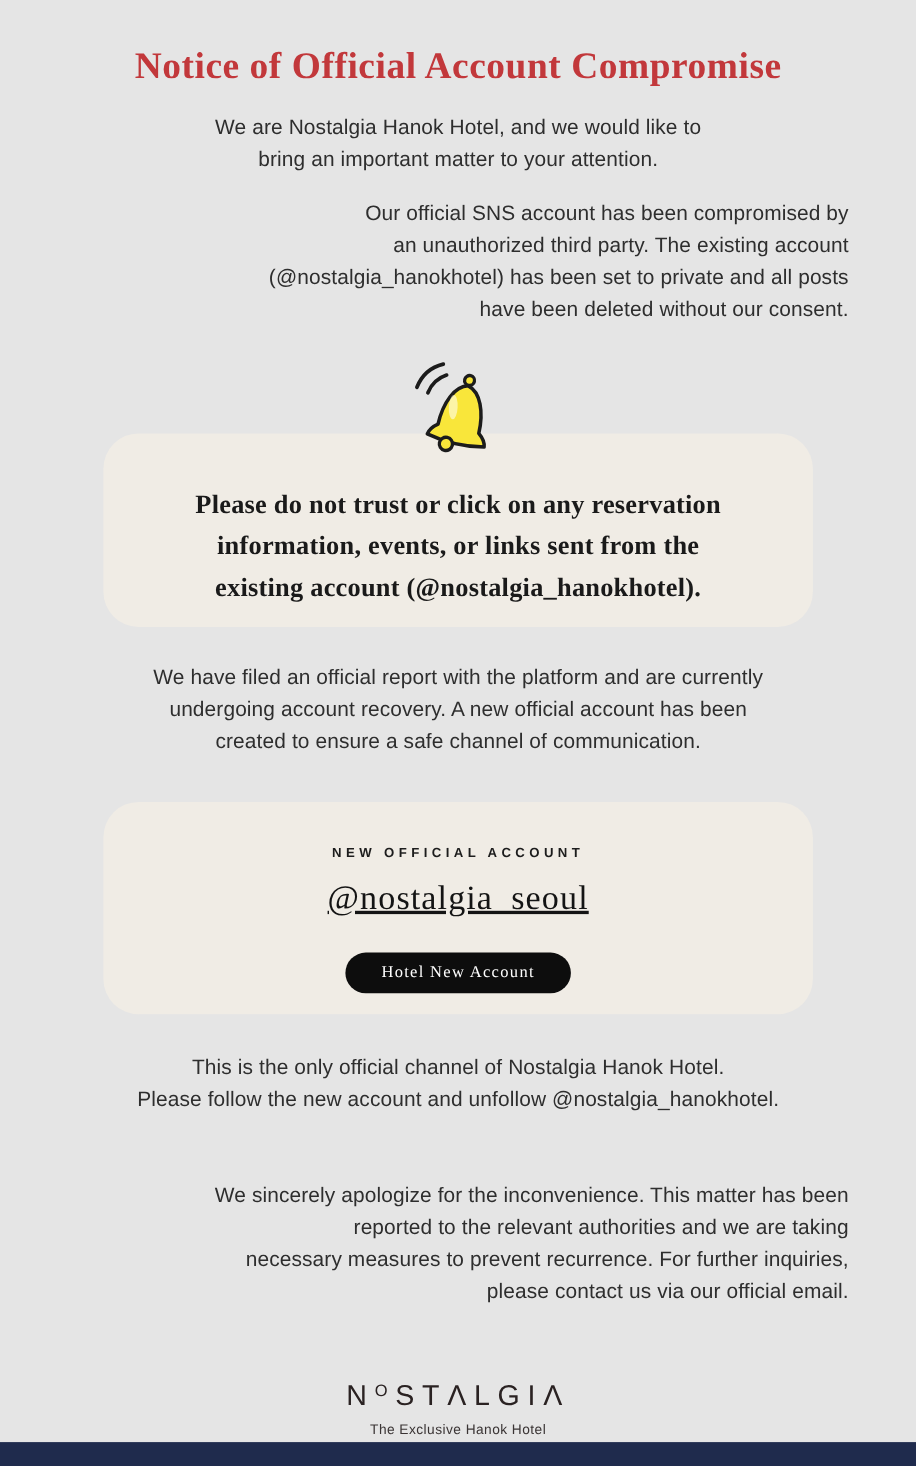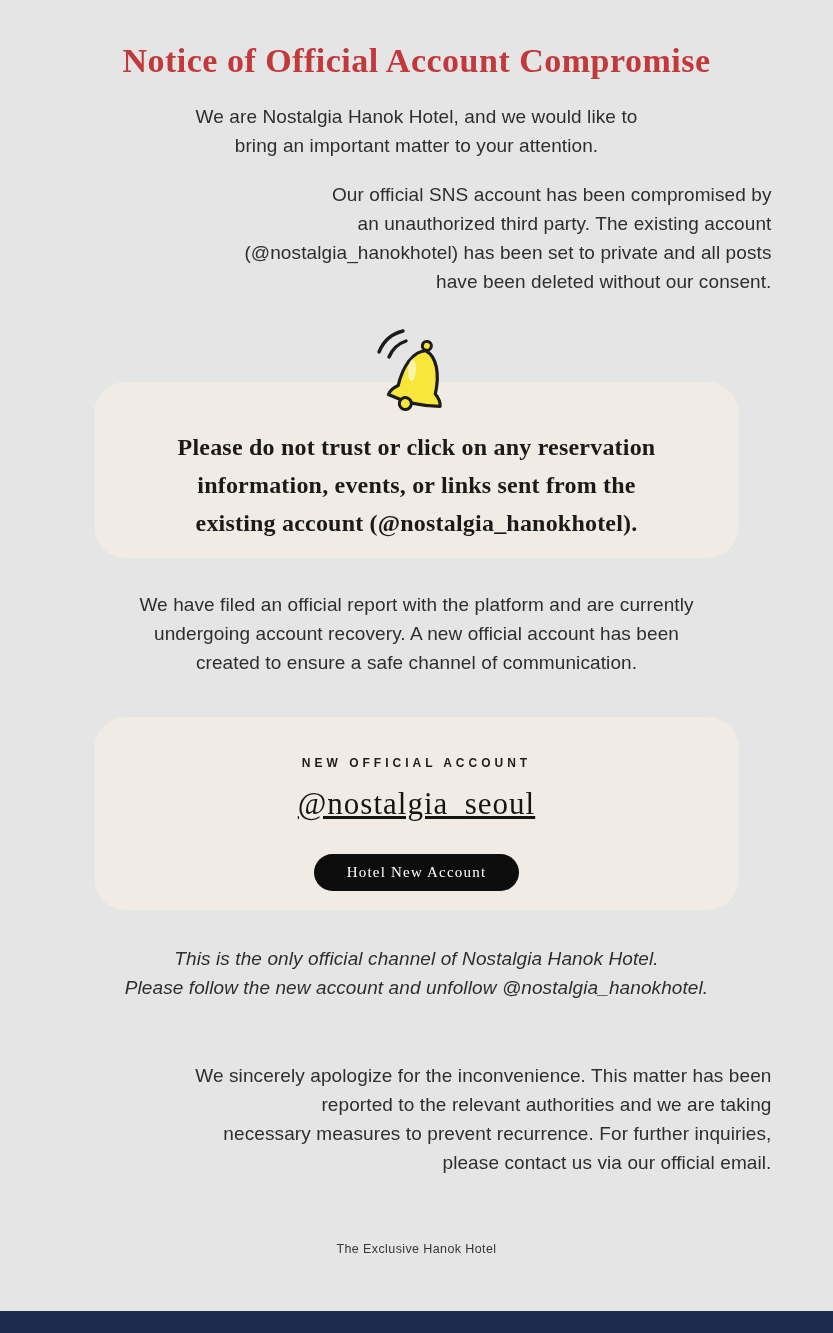--- a/index.html
+++ b/index.html
@@ -29,33 +29,33 @@
     width: 710px;
     white-space: pre-line;
     font-size: 19px;
     line-height: 29px;
     letter-spacing: 0.1px;
     color: #2e2e2e;
   }
   .p1 { margin-top: 20px; }
   .p2 { margin-top: 20px; text-align: right; }
   .p3 { margin-top: 32px; }
-  .p4 { margin-top: 34px; font-style: italic; }
+  .p4 { margin-top: 34px; }
   .p5 { margin-top: 59px; text-align: right; }
   .bell-wrap {
     position: relative;
     z-index: 2;
     width: 100px;
     height: 96px;
     margin: 30px auto -44px auto;
   }
   .notice-box {
     position: relative;
     width: 645px;
-    margin: 4px auto;
+    margin: 16px auto;
     background: #f0ece5;
     border-radius: 32px;
     box-sizing: border-box;
   }
   .warning-box { padding: 46px 30px 16px 30px; }
   .warning-text {
     font-family: "Liberation Serif", serif;
     font-weight: 700;
     font-size: 24px;
     line-height: 38px;
@@ -171,18 +171,19 @@
 
   <p class="para p4">This is the only official channel of Nostalgia Hanok Hotel.
 Please follow the new account and unfollow @nostalgia_hanokhotel.</p>
 
   <p class="para p5">We sincerely apologize for the inconvenience. This matter has been
 reported to the relevant authorities and we are taking
 necessary measures to prevent recurrence. For further inquiries,
 please contact us via our official email.</p>
 
   <div class="logo">
+    <div class="logo-name"><span>N</span><span class="logo-o">O</span><span>STΛLGIΛ</span></div>
     <div class="logo-tagline">The Exclusive Hanok Hotel</div>
   </div>
 
   <div class="footer-bar"></div>
 
 </div>
 
 </body></html>

